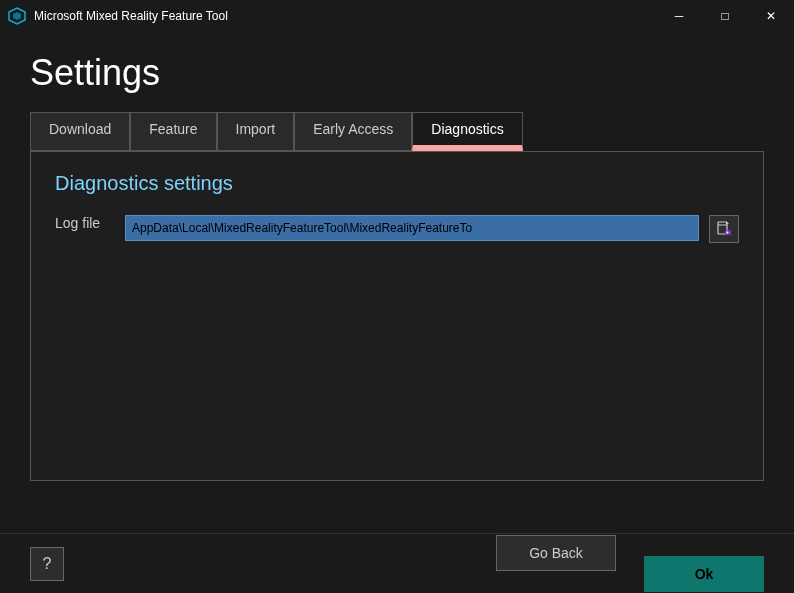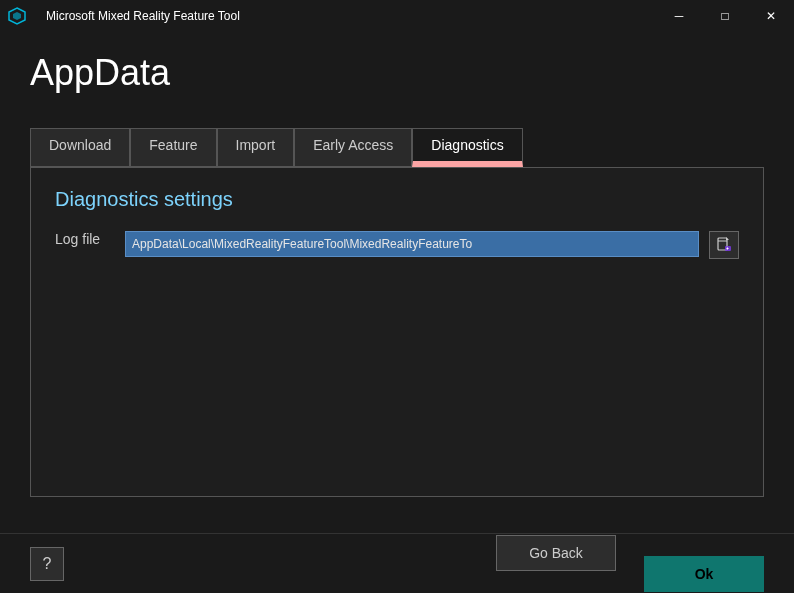--- a/index.html
+++ b/index.html
@@ -21,21 +21,21 @@
       display: flex;
       align-items: center;
       justify-content: space-between;
       padding: 0 0 0 8px;
       border-bottom: none;
     }
 
     .title-bar-left {
       display: flex;
       align-items: center;
-      gap: 20px;
+      gap: 8px;
     }
 
     .title-bar-icon {
       width: 18px;
       height: 18px;
     }
 
     .title-bar-text {
       font-size: 12px;
       color: #ffffff;
@@ -79,21 +79,20 @@
     }
 
     .tab {
       padding: 8px 18px;
       font-size: 14px;
       color: #cccccc;
       background: #2a2a2a;
       border: 1px solid #555;
       cursor: pointer;
       user-select: none;
-      margin-top: 16px;
     }
 
     .tab.active {
       background: #1a1a1a;
       color: #ffffff;
       border-bottom: 6px solid #fca5a5;
       z-index: 1;
       position: relative;
     }
 
@@ -123,21 +122,21 @@
       font-size: 14px;
       color: #cccccc;
       min-width: 60px;
     }
 
     .log-file-input {
       flex: 1;
       height: 20px;
       background: #3a6ea5;
       border: 1px solid #5a8ec5;
-      color: #e5e5e5;
+      color: #000000;
       font-size: 12px;
       padding: 12px 6px;
       outline: none;
       font-family: 'Segoe UI', Arial, sans-serif;
     }
 
     .log-file-btn {
       width: 30px;
       height: 28px;
       background: #2d2d2d;
@@ -225,21 +224,21 @@
     <span class="title-bar-text">Microsoft Mixed Reality Feature Tool</span>
   </div>
   <div class="title-bar-controls">
     <button class="title-btn">─</button>
     <button class="title-btn">□</button>
     <button class="title-btn close">✕</button>
   </div>
 </div>
 
 <div class="main-content">
-  <h1 class="page-title">AppData</h1>
+  <h1 class="page-title">Settings</h1>
 
   <div class="tab-bar">
     <div class="tab">Download</div>
     <div class="tab">Feature</div>
     <div class="tab">Import</div>
     <div class="tab">Early Access</div>
     <div class="tab active">Diagnostics</div>
   </div>
 
   <div class="tab-panel">

